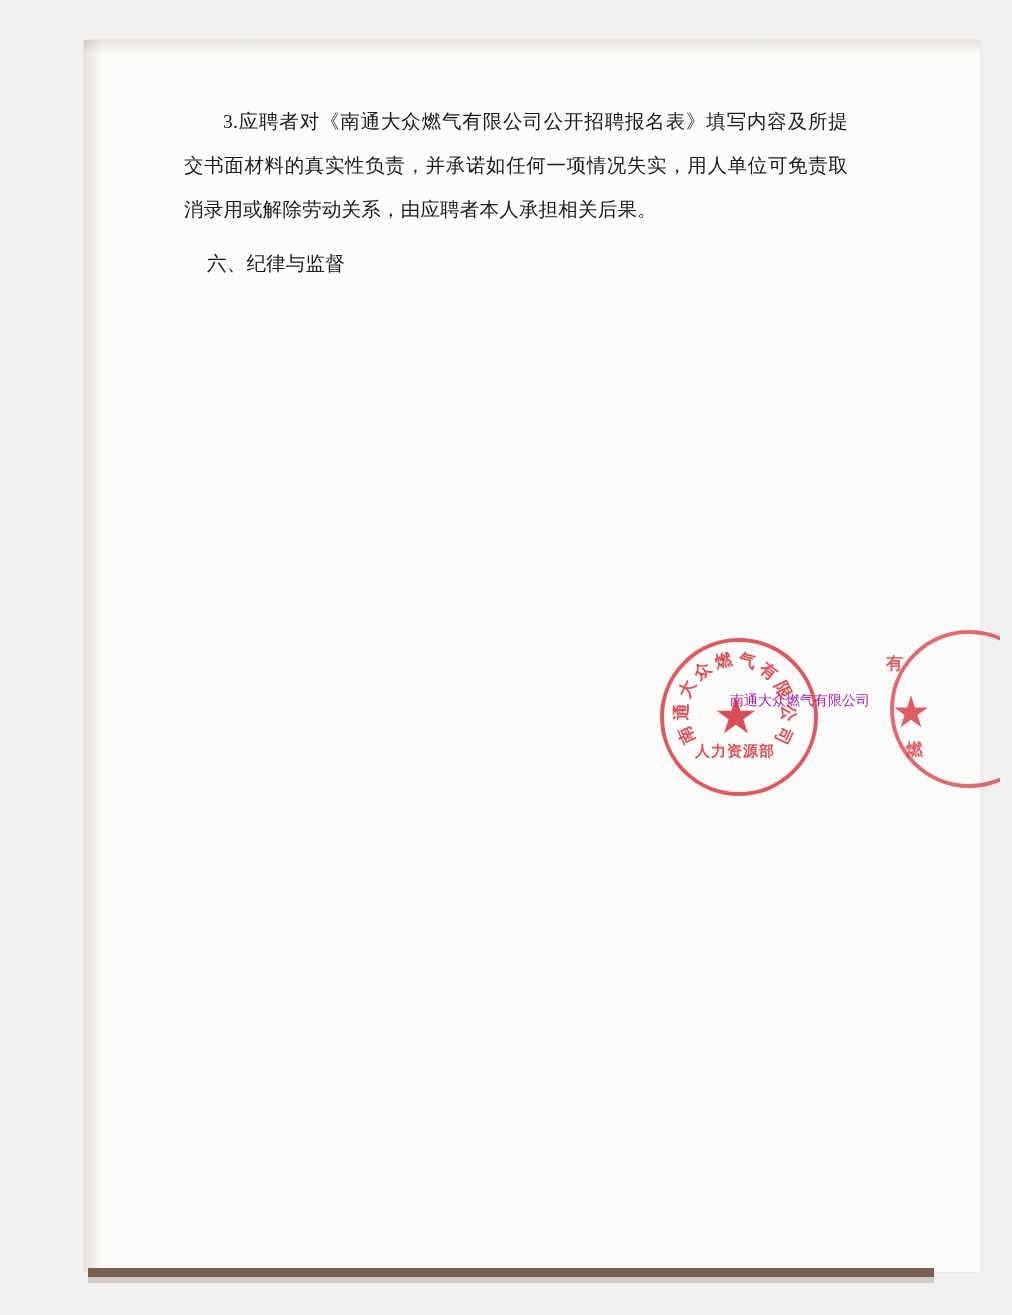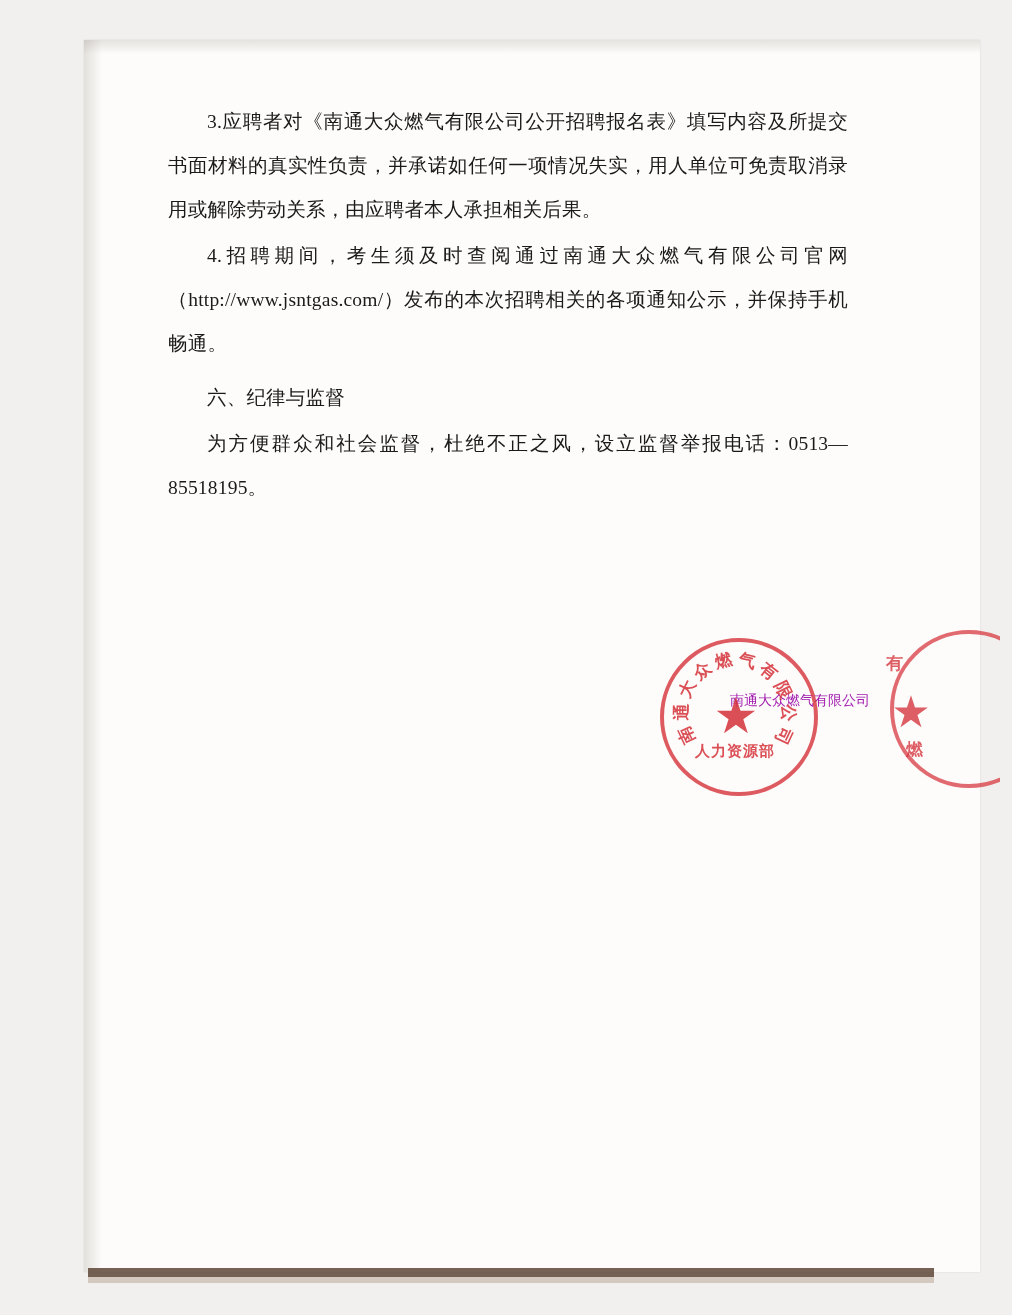--- a/index.html
+++ b/index.html
@@ -75,21 +75,21 @@
     left: 168px;
     top: 100px;
     width: 680px;
     color: #1a1a1a;
     font-size: 19.5px;
     line-height: 44px;
     letter-spacing: 0.2px;
     text-align: justify;
   }
   .para {
-    margin: 0 0 2px 0;
+    margin: 0 0 2px 16px;
     text-indent: 2em;
     white-space: normal;
   }
   .heading {
     margin: 10px 0 2px 0;
     text-indent: 2em;
     font-weight: normal;
     font-size: 19.5px;
   }
 
@@ -205,23 +205,21 @@
 <body>
 
 <div id="scan-page">
 
   <div id="paper"></div>
   <div id="paper-left-shade"></div>
   <div id="paper-top-shade"></div>
 
   <div id="doc-body">
     <p class="para">3.应聘者对《南通大众燃气有限公司公开招聘报名表》填写内容及所提交书面材料的真实性负责，并承诺如任何一项情况失实，用人单位可免责取消录用或解除劳动关系，由应聘者本人承担相关后果。</p>
-    <p class="para">4.招聘期间，考生须及时查阅通过南通大众燃气有限公司官网（http://www.jsntgas.com/）发布的本次招聘相关的各项通知公示，并保持手机畅通。</p>
     <p class="heading">六、纪律与监督</p>
-    <p class="para">为方便群众和社会监督，杜绝不正之风，设立监督举报电话：0513—85518195。</p>
   </div>
 
   <div id="signature-block">
     <div>南通大众燃气有限公司</div>
   </div>
 
   <div id="official-seal">
     <div class="ring"></div>
     <div class="seal-arc-text" id="seal-arc">
         <span style="transform: rotate(-205deg) translate(56px) rotate(90deg) translate(-8px, -9px);">南</span>

